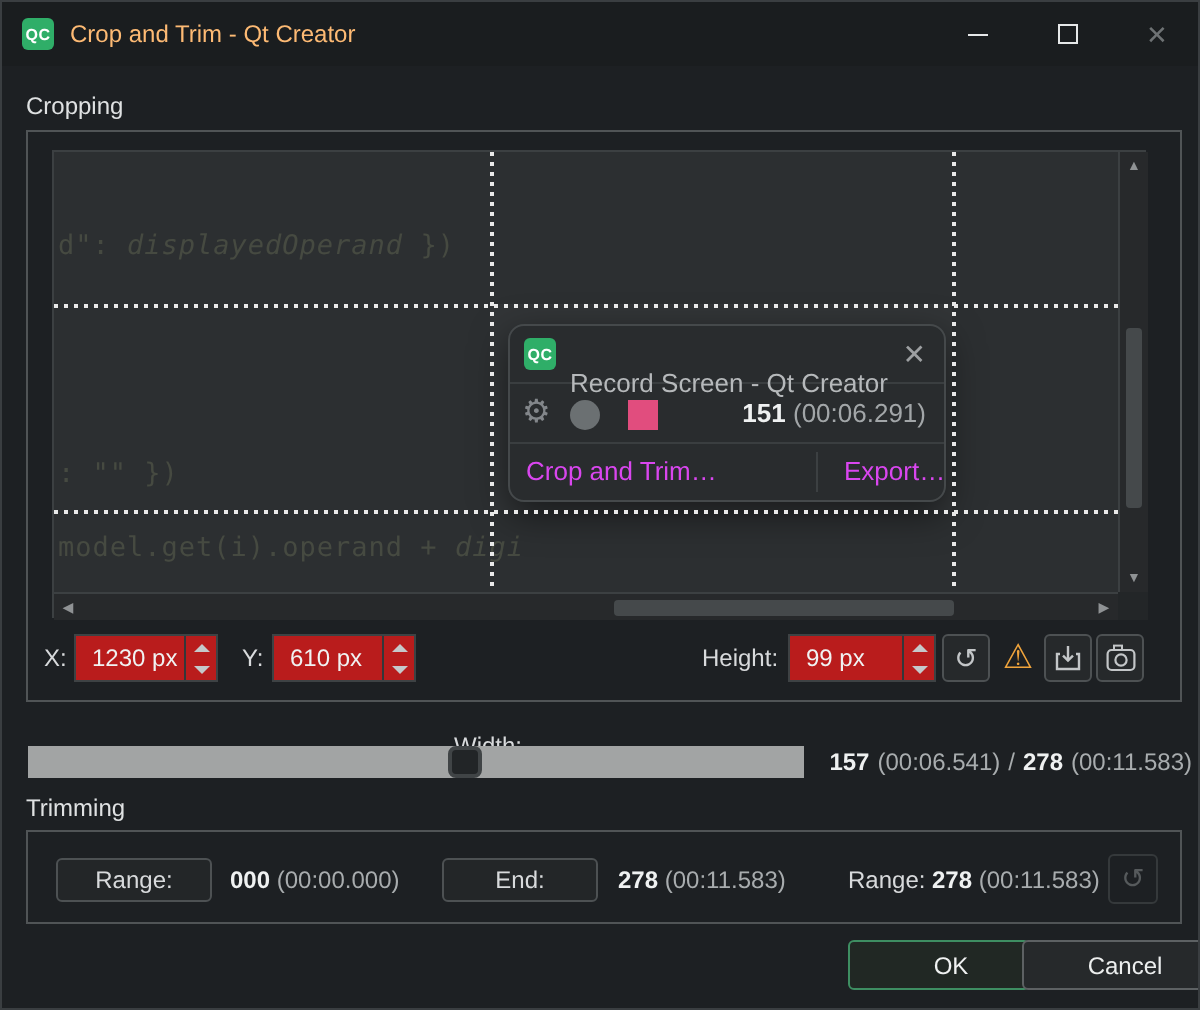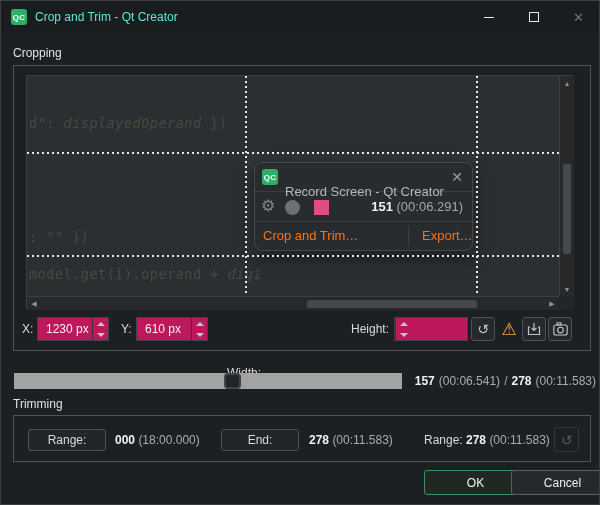--- a/index.html
+++ b/index.html
@@ -4,21 +4,21 @@
 <style>
   * { box-sizing: border-box; margin: 0; padding: 0; }
   html,body { width:600px; height:505px; background:#101214; }
   body { font-family:"Liberation Sans","DejaVu Sans",sans-serif; }
   .dialog { position:relative; width:600px; height:505px; background:#1d2023; border:1px solid #3a3e41; overflow:hidden; }
 
   
   .titlebar { position:absolute; left:0; top:0; width:100%; height:32px; background:#1a1d1f; }
   .app-icon { position:absolute; width:16px; height:16px; border-radius:3px; background:#2fae68; color:#fff; font-weight:bold; font-size:8px; display:flex; align-items:center; justify-content:center; letter-spacing:.2px; }
   .titlebar .app-icon { left:10px; top:8px; }
-  .title-text { position:absolute; left:34px; top:0; line-height:32px; font-size:12px; color:#5eead4; }
+  .title-text { position:absolute; left:34px; top:0; line-height:32px; font-size:12px; color:#fdba74; }
   .winbtn { position:absolute; top:0; width:45px; height:32px; display:flex; align-items:center; justify-content:center; }
   .min-glyph { width:10px; height:1px; background:#e6e8e9; display:block; }
   .max-glyph { width:10px; height:10px; border:1px solid #e6e8e9; display:block; }
   .close-glyph { color:#6e7274; font-size:13px; line-height:1; }
 
   
   .group-label { position:absolute; font-size:12px; color:#dfe1e2; }
   .groupbox { position:absolute; border:1px solid #505456; background:transparent; }
 
   
@@ -37,34 +37,34 @@
   .rec-title .app-icon { left:7px; top:6px; }
   .rec-title-text { position:absolute; left:30px; top:0; line-height:29px; font-size:13px; color:#b6b9bb;margin-top:14px; }
   .rec-close { position:absolute; right:9px; top:0; line-height:28px; font-size:14px; color:#9da0a2; }
   .rec-controls { height:30px; border-bottom:1px solid #3a3e40; }
   .gear { position:absolute; left:6px; top:4px; font-size:16px; color:#82868a; }
   .rec-dot { position:absolute; left:30px; top:8px; width:15px; height:15px; border-radius:50%; background:#6b7072; }
   .rec-square { position:absolute; left:59px; top:8px; width:15px; height:15px; background:#e14d7e; }
   .rec-counter { position:absolute; right:9px; top:0; line-height:30px; font-size:13px; color:#a2a6a8; }
   .rec-counter b { color:#eff1f1; }
   .rec-footer { height:28px; }
-  .rec-btn { position:absolute; top:0; line-height:28px; font-size:13px; color:#f97316; }
+  .rec-btn { position:absolute; top:0; line-height:28px; font-size:13px; color:#d946ef; }
   .rec-divider { position:absolute; left:153px; top:4px; width:1px; height:20px; background:#3c4042; }
 
   
   .vscroll { position:absolute; left:532px; top:0; width:15px; height:220px; background:#27292b; border-left:1px solid #3c4042; }
   .hscroll { position:absolute; left:0; top:220px; width:532px; height:14px; background:#27292b; border-top:1px solid #3c4042; }
   .scroll-arrow { position:absolute; color:#8f9294; font-size:7px; width:12px; height:12px; display:flex; align-items:center; justify-content:center; }
   .vscroll .handle { position:absolute; left:3px; top:88px; width:8px; height:90px; background:#45494b; border-radius:2px; }
   .hscroll .handle { position:absolute; left:280px; top:3px; width:170px; height:8px; background:#45494b; border-radius:2px; }
   .corner { position:absolute; left:532px; top:220px; width:15px; height:14px; background:#232628; }
 
   
   .field-label { position:absolute; top:316px; line-height:24px; font-size:12px; color:#d8dadc; }
-  .spin { position:absolute; top:316px; height:24px; background:#be185d; border:1px solid #3e4244; display:flex; }
+  .spin { position:absolute; top:316px; height:24px; background:#b91c1c; border:1px solid #3e4244; display:flex; }
   .spin-val { flex:1; line-height:22px; padding-left:8px; font-size:12px; color:#f0f2f2; }
   .spin-btns { width:16px; border-left:1px solid #33373a; display:flex; flex-direction:column; }
   .spin-cell { flex:1; display:flex; align-items:center; justify-content:center; }
   .tri-up { width:0; height:0; border-left:4px solid transparent; border-right:4px solid transparent; border-bottom:4px solid #c5c8ca; display:block; }
   .tri-down { width:0; height:0; border-left:4px solid transparent; border-right:4px solid transparent; border-top:4px solid #c5c8ca; display:block; }
   .tool-btn { position:absolute; top:316px; width:24px; height:24px; background:#26292b; border:1px solid #4d5153; border-radius:3px; color:#c3c6c8; display:flex; align-items:center; justify-content:center; font-size:14px; }
   .warn { position:absolute; top:316px; left:496px; width:24px; height:24px; display:flex; align-items:center; justify-content:center; color:#f0a43c; font-size:17px; font-weight:bold; }
 
   
   .slider-groove { position:absolute; left:13px; top:372px; width:388px; height:16px; background:#a2a4a4; }
@@ -181,20 +181,21 @@
       <span class="spin-cell">
           <i class="tri-down"></i>
         </span>
     </span>
   </div>
 
   <span class="field-label" style="left:226px;margin-top:44px;">Width:</span>
 
   <span class="field-label" style="left:350px;">Height:</span>
   <div class="spin" style="left:393px; width:74px;">
+    <span class="spin-val">99 px</span>
     <span class="spin-btns">
       <span class="spin-cell">
           <i class="tri-up"></i>
         </span>
       <span class="spin-cell">
           <i class="tri-down"></i>
         </span>
     </span>
   </div>
 
@@ -225,21 +226,21 @@
     <b>157</b>
     <span>(00:06.541)</span>
     <span>/</span>
     <b>278</b>
     <span>(00:11.583)</span>
   </div>
 
   <span class="group-label" style="left:12px; top:396px;">Trimming</span>
   <div class="groupbox" style="left:12px; top:414px; width:578px; height:47px;">
     <div class="trim-btn" style="left:14px;">Range:</div>
-    <span class="trim-val" style="left:101px;"><b>000</b> <span>(18:00.000)</span></span>
+    <span class="trim-val" style="left:101px;"><b>000</b> <span>(00:00.000)</span></span>
     <div class="trim-btn" style="left:207px;">End:</div>
     <span class="trim-val" style="left:295px;"><b>278</b> <span>(00:11.583)</span></span>
     <span class="trim-label" style="left:410px;">Range:</span>
     <span class="trim-val" style="left:452px;"><b>278</b> <span>(00:11.583)</span></span>
     <div class="trim-reset">
       <span>↺</span>
     </div>
   </div>
 
   <div class="footer-btn ok">OK</div>

